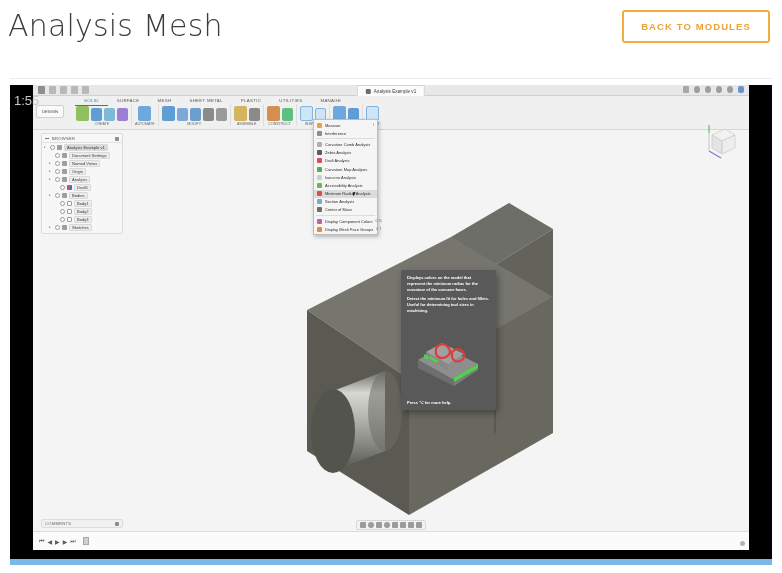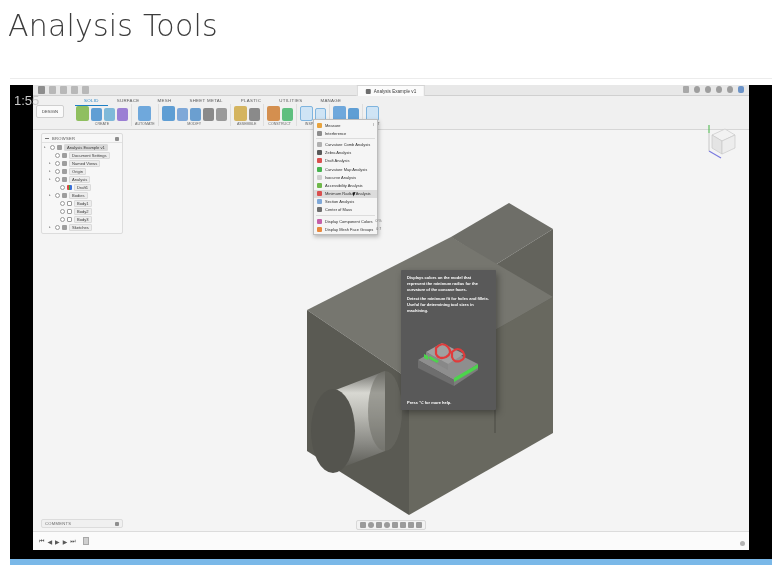--- a/index.html
+++ b/index.html
@@ -192,21 +192,22 @@
   .f-status {
     position: absolute; right: 4px; bottom: 4px; width: 5px; height: 5px;
     background: #b4b4b4; border-radius: 50%;
   }
   .hr-rule { position: absolute; left: 10px; top: 78px; width: 762px; height: 1px; background: #ececec; }
 </style>
 </head>
 <body>
 
 <div class="page-header">
-  <div class="page-title">Analysis Tools</div>
+  <div class="page-title">Analysis Mesh</div>
+  <div class="back-btn">Back to Modules</div>
 </div>
 <div class="hr-rule"></div>
 
 <div class="video-wrap">
   <div class="timestamp">1:55</div>
 
   <div class="fusion">
 
     <div class="f-titlebar">
       <div class="f-tb-left">

